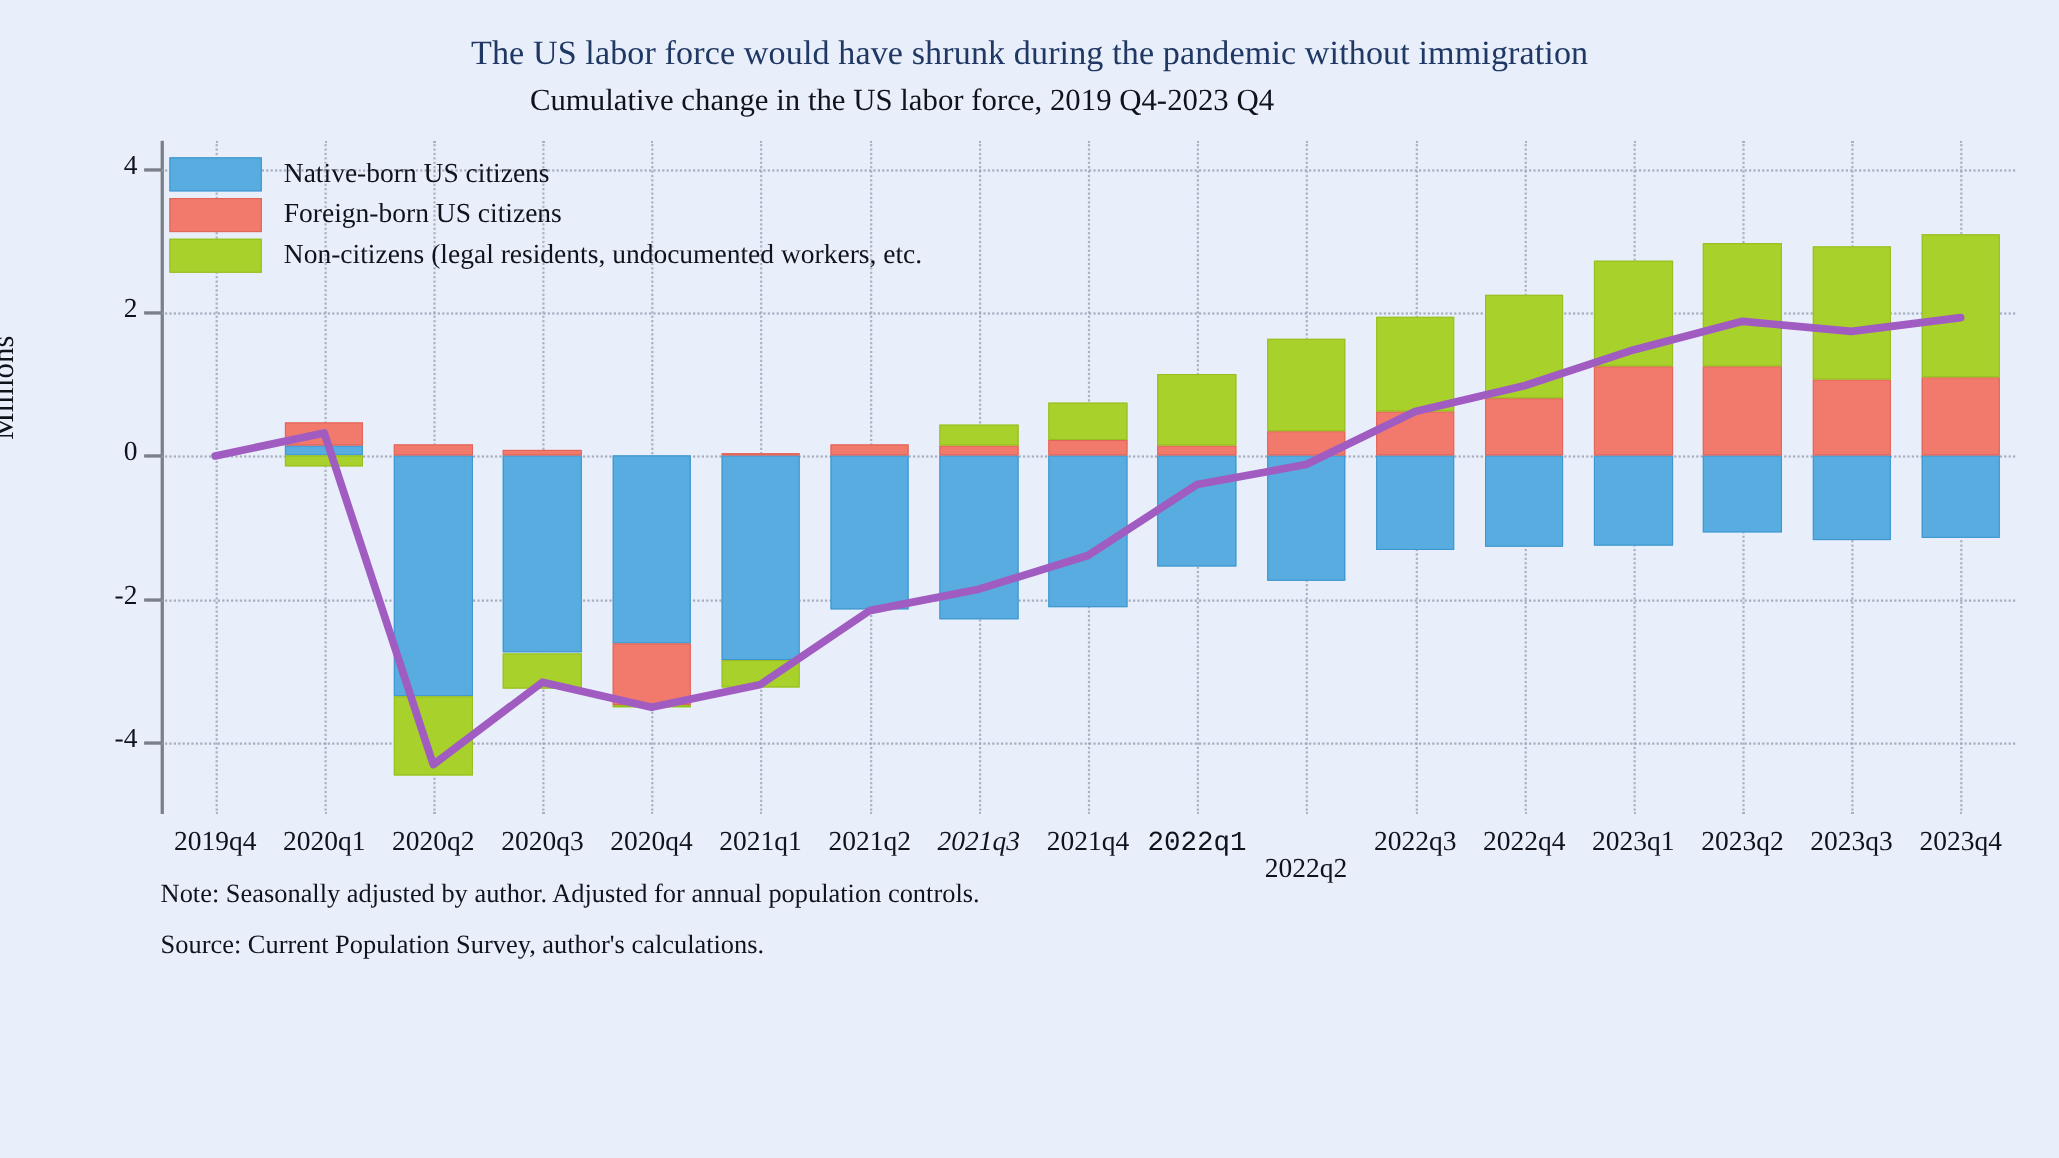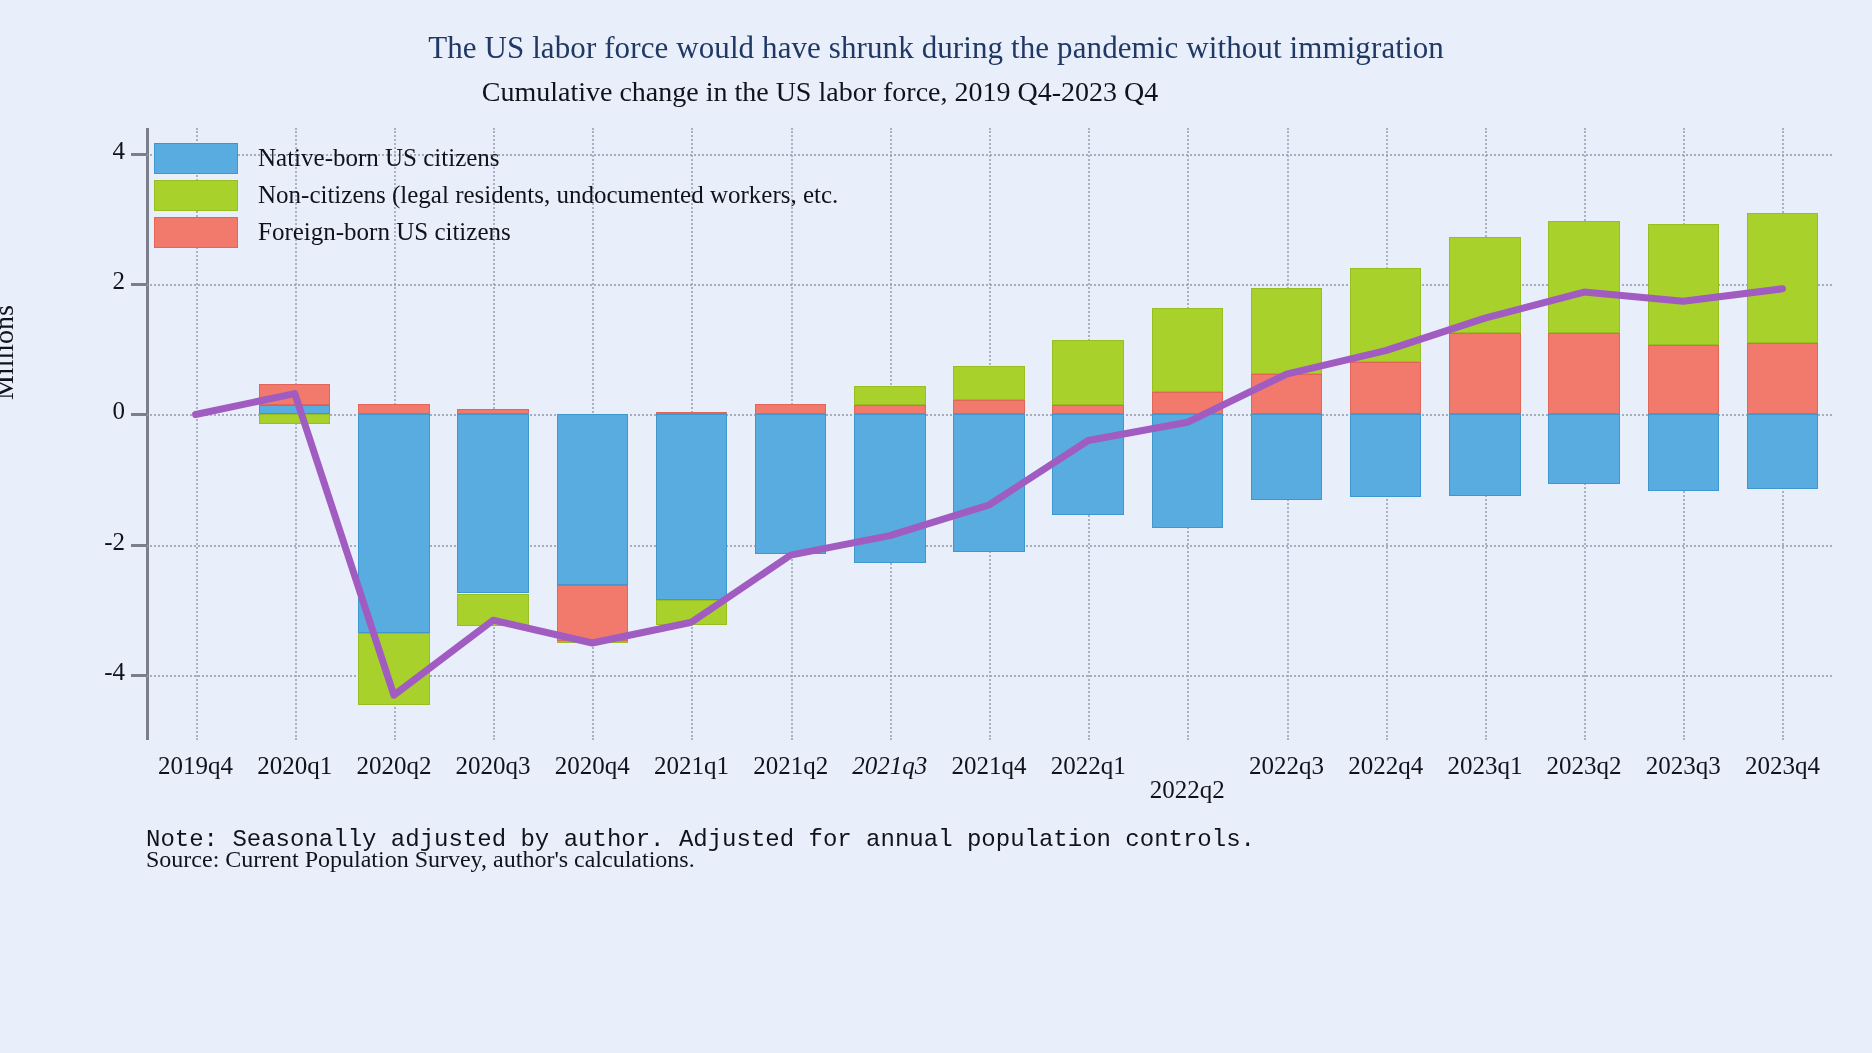--- a/index.html
+++ b/index.html
@@ -75,21 +75,21 @@
     position:absolute;top:752px;
     font-size:25px;color:#10131a;
     text-align:center;white-space:nowrap;
     transform:translateX(-50%);
   }
 
   .note{
     position:absolute;left:146px;
     font-size:24px;color:#10131a;white-space:nowrap;
   }
-  #note1{top:826px;font-family:Liberation Mono, monospace;}
+  #note1{top:800px;}
   #note2{top:846px;}
 
   .legend{
     position:absolute;left:154px;top:139px;
     width:760px;
   }
   .legrow{
     position:relative;height:37px;margin-bottom:0;
   }
   .legswatch{
@@ -247,41 +247,41 @@
   <div id="xlabels">
       <div class="xlabel" style="left: 195.588px;">2019q4</div>
       <div class="xlabel" style="left: 294.765px;">2020q1</div>
       <div class="xlabel" style="left: 393.941px;">2020q2</div>
       <div class="xlabel" style="left: 493.118px;">2020q3</div>
       <div class="xlabel" style="left: 592.294px;">2020q4</div>
       <div class="xlabel" style="left: 691.471px;">2021q1</div>
       <div class="xlabel" style="left: 790.647px;">2021q2</div>
       <div class="xlabel" style="left: 889.824px; font-style: italic;">2021q3</div>
       <div class="xlabel" style="left: 989px;">2021q4</div>
-      <div class="xlabel" style="left: 1088.18px;">2022q1</div>
+      <div class="xlabel" style="left: 1088.18px; font-family: Liberation Mono, monospace;">2022q1</div>
       <div class="xlabel" style="left: 1187.35px; margin-top: 24px;">2022q2</div>
       <div class="xlabel" style="left: 1286.53px;">2022q3</div>
       <div class="xlabel" style="left: 1385.71px;">2022q4</div>
       <div class="xlabel" style="left: 1484.88px;">2023q1</div>
       <div class="xlabel" style="left: 1584.06px;">2023q2</div>
       <div class="xlabel" style="left: 1683.24px;">2023q3</div>
       <div class="xlabel" style="left: 1782.41px;">2023q4</div>
     </div>
 
   <div class="legend">
     <div class="legrow">
       <span class="legswatch blue"></span>
       <span class="leglabel">Native-born US citizens</span>
     </div>
     <div class="legrow">
+      <span class="legswatch red"></span>
+      <span class="leglabel">Foreign-born US citizens</span>
+    </div>
+    <div class="legrow">
       <span class="legswatch green"></span>
       <span class="leglabel">Non-citizens (legal residents, undocumented workers, etc.</span>
     </div>
-    <div class="legrow">
-      <span class="legswatch red"></span>
-      <span class="leglabel">Foreign-born US citizens</span>
-    </div>
   </div>
 
   <div class="note" id="note1">Note: Seasonally adjusted by author. Adjusted for annual population controls.</div>
   <div class="note" id="note2">Source: Current Population Survey, author's calculations.</div>
 
 </div>
 
 </body></html>

